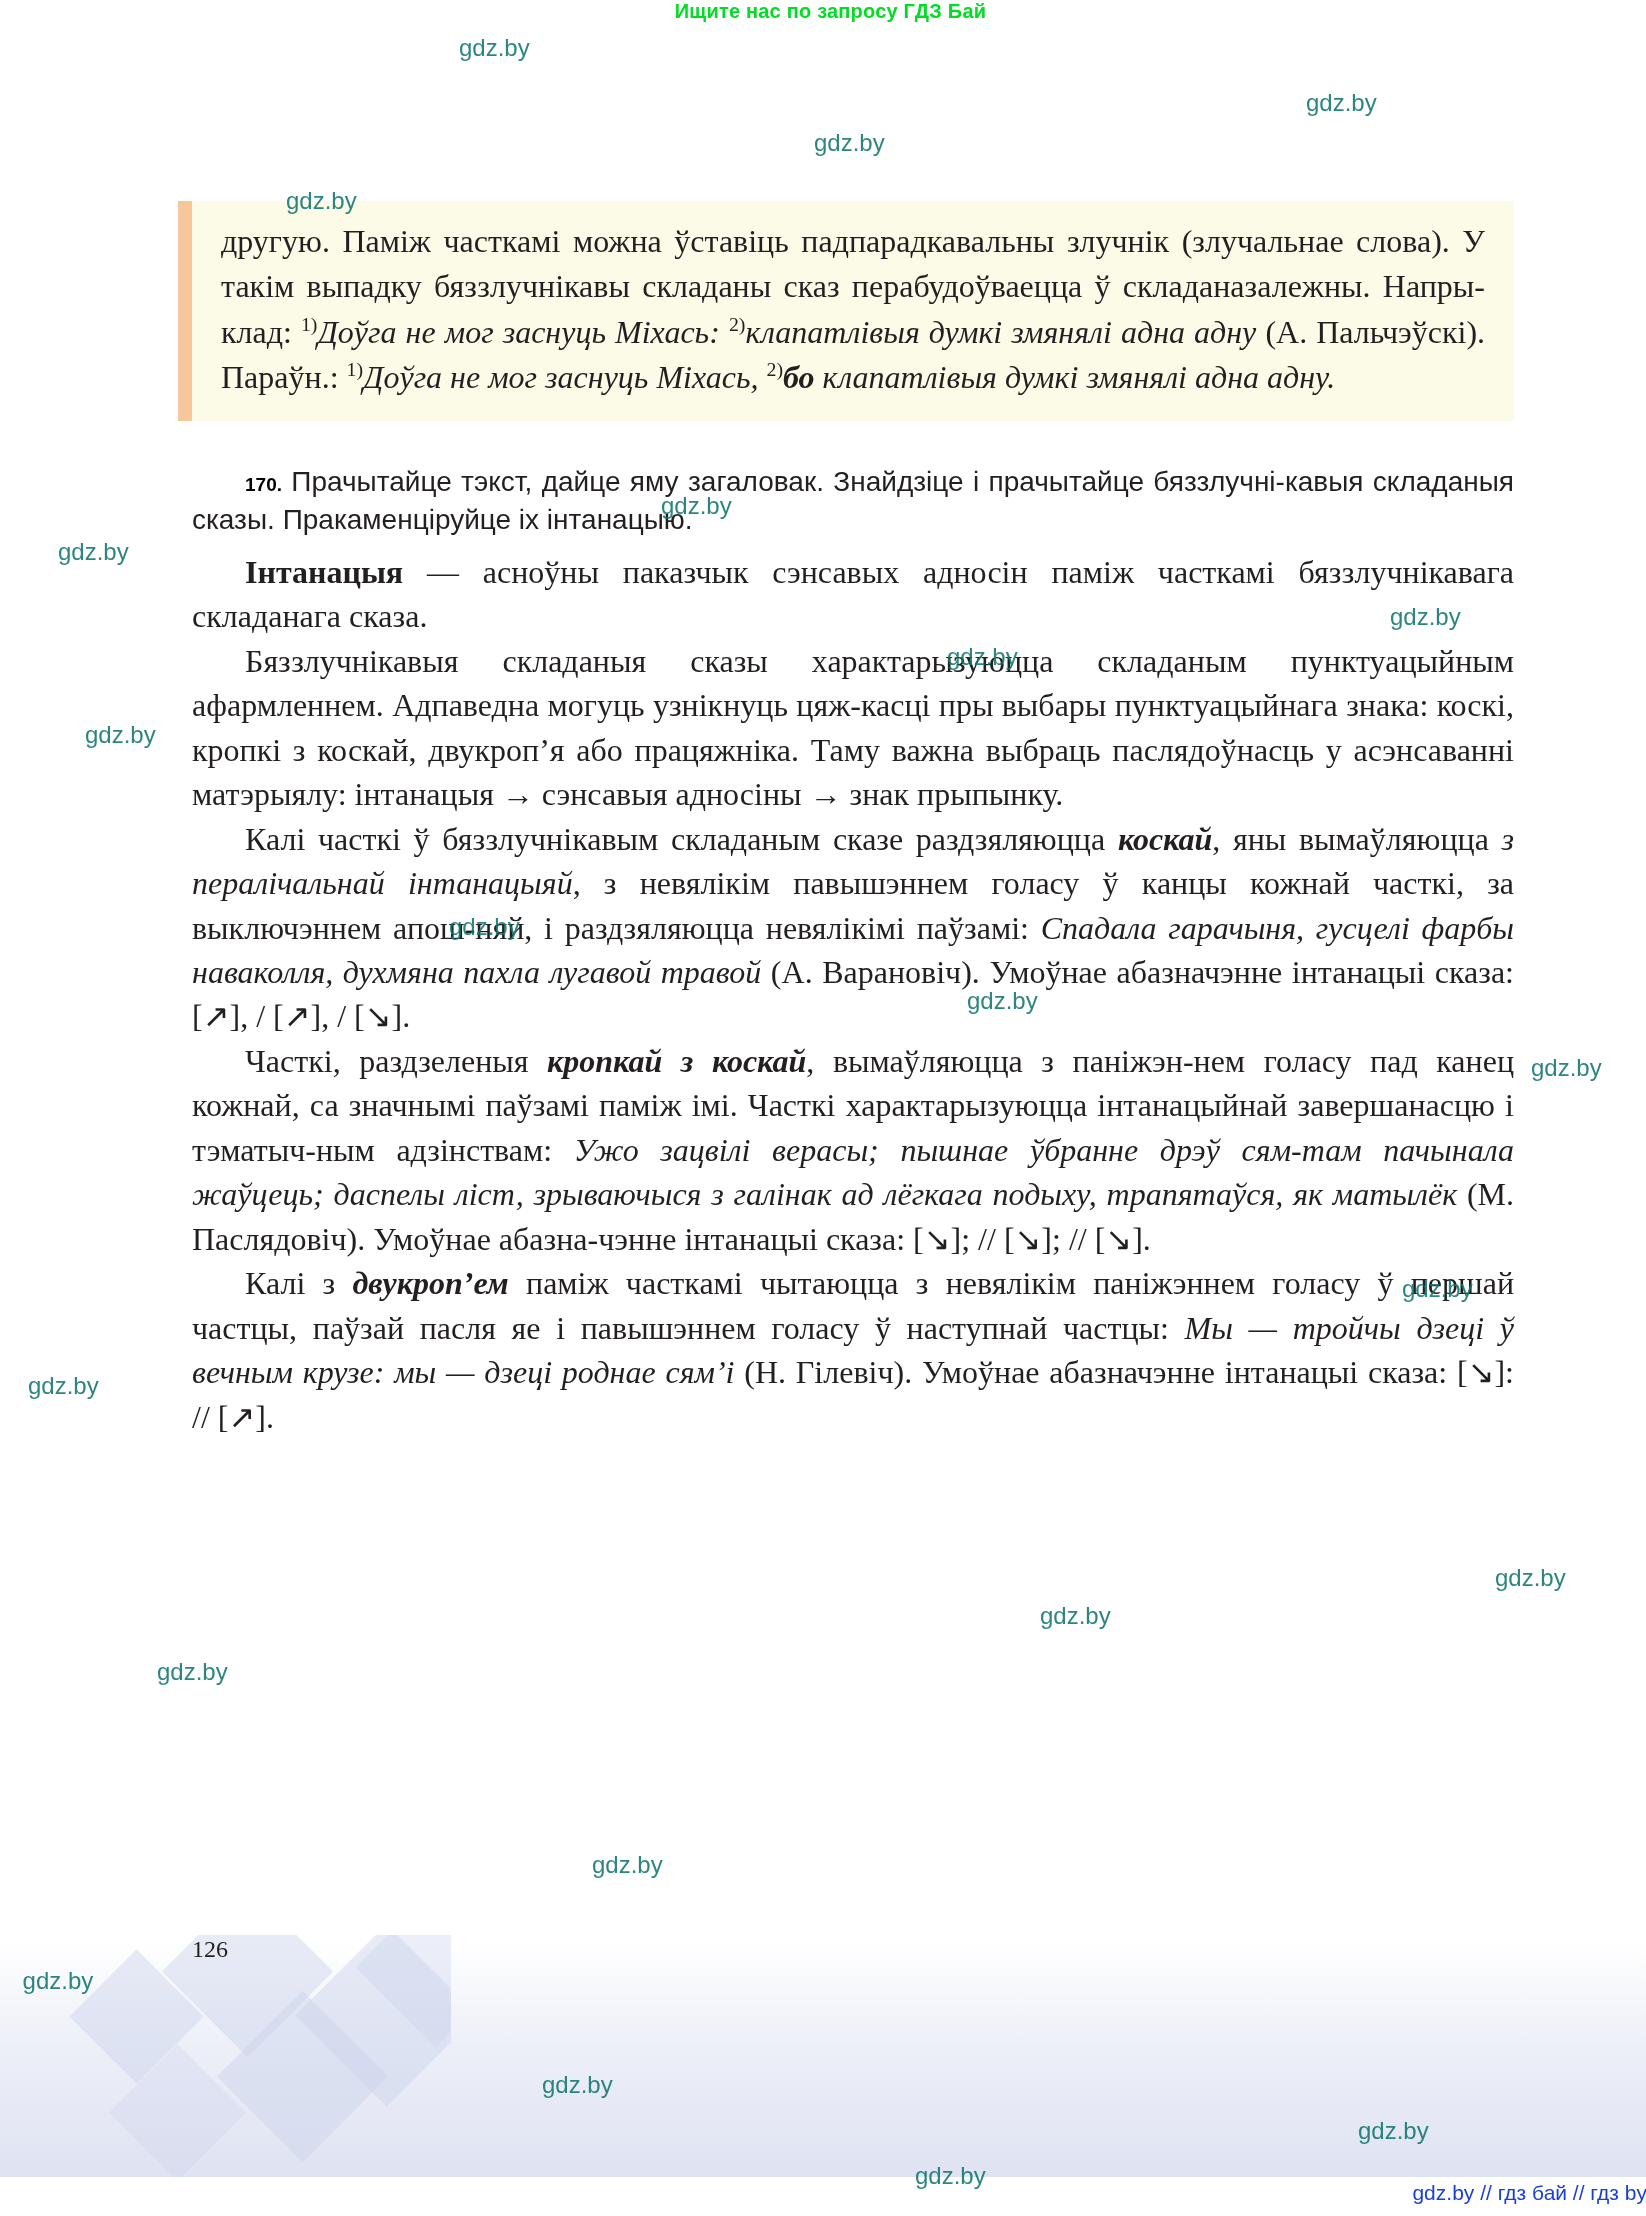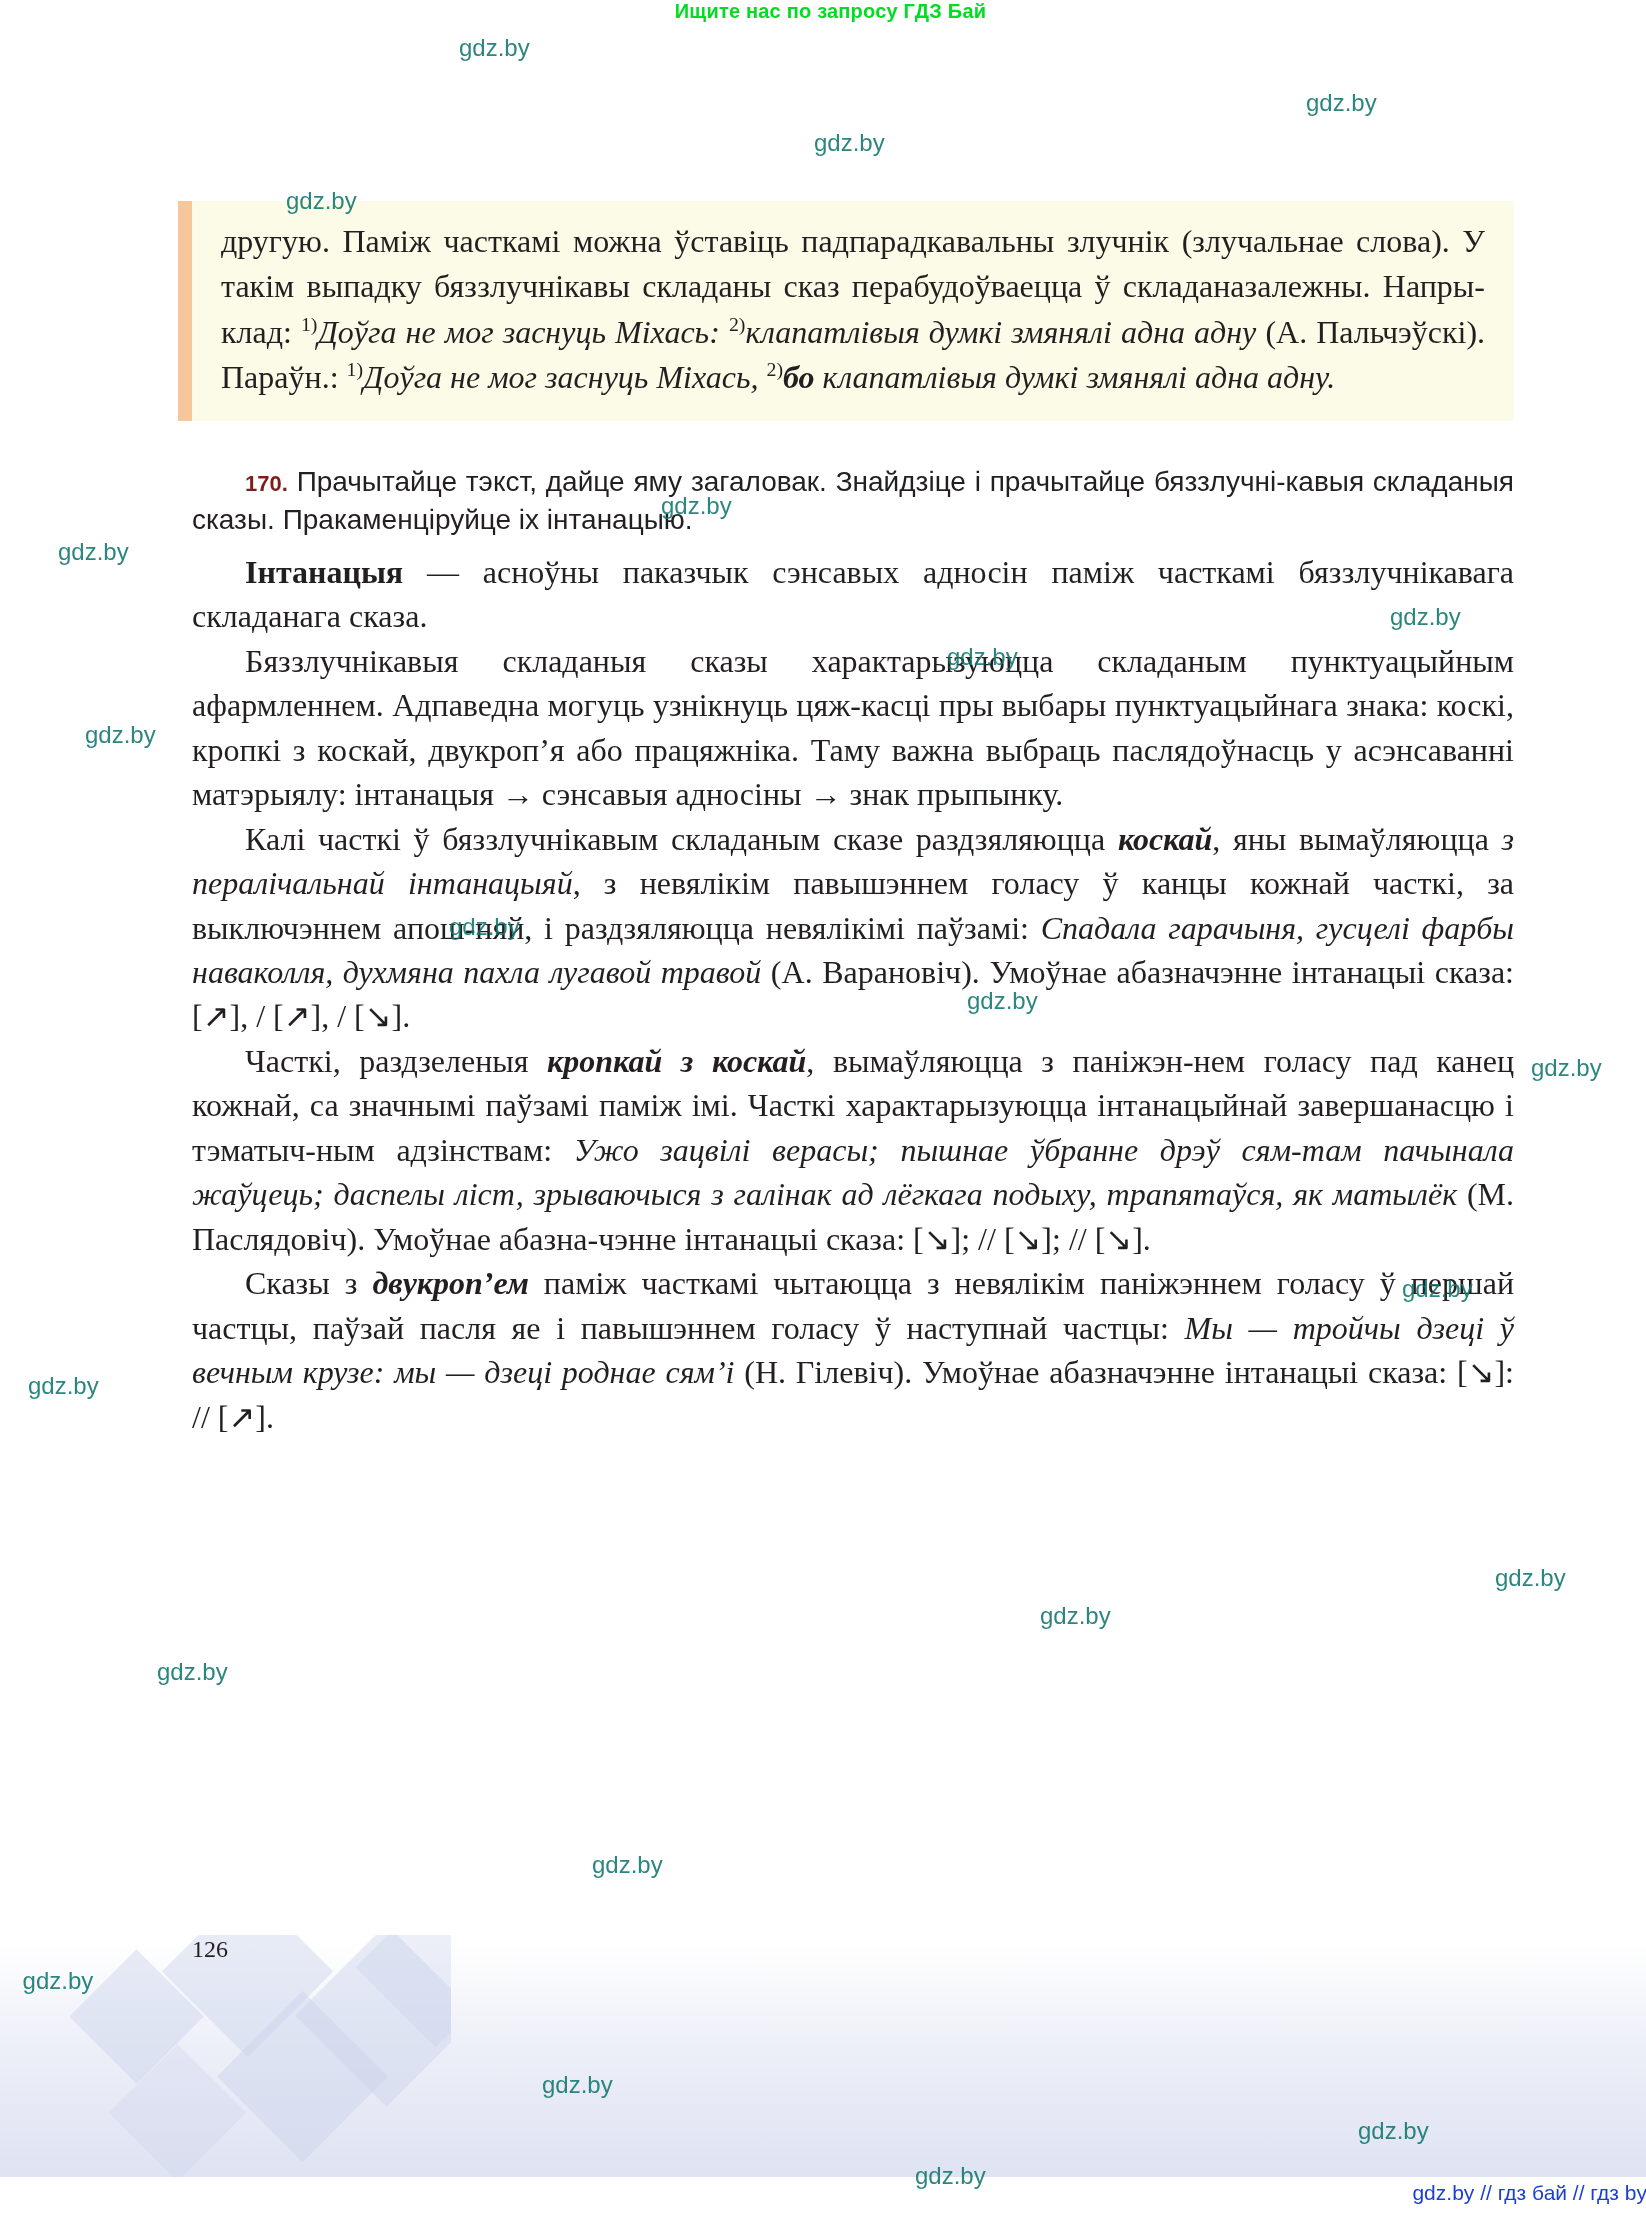--- a/index.html
+++ b/index.html
@@ -108,24 +108,24 @@
   p.body {
     margin: 0 0 0 0;
     font-size: 32px;
     line-height: 1.39;
     text-align: justify;
     text-justify: inter-word;
     text-indent: 53px;
   }
 
   .ex-num {
-    color: #7f1d1d;
+    color: #000000;
     font-family: "Liberation Sans", sans-serif;
     font-weight: bold;
-    font-size: 22px;
+    font-size: 19px;
   }
   p.task {
     margin: 0 0 11.3px 0;
     font-family: "Liberation Sans", sans-serif;
     font-size: 28px;
     line-height: 1.34;
     text-align: justify;
     text-justify: inter-word;
     text-indent: 53px;
   }
@@ -181,21 +181,21 @@
 
     <p class="body">
       <span>Калі часткі ў бяззлучнікавым складаным сказе раздзяляюцца </span><span class="bi">коскай</span><span>, яны вымаўляюцца </span><span class="i">з пералічальнай інтанацыяй</span><span>, з невялікім павышэннем голасу ў канцы кожнай часткі, за выключэннем апош-няй, і раздзяляюцца невялікімі паўзамі: </span><span class="i">Спадала гарачыня, гусцелі фарбы наваколля, духмяна пахла лугавой травой</span><span> (А. Варановіч). Умоўнае абазначэнне інтанацыі сказа: [↗], / [↗], / [↘].</span>
     </p>
 
     <p class="body">
       <span>Часткі, раздзеленыя </span><span class="bi">кропкай з коскай</span><span>, вымаўляюцца з паніжэн-нем голасу пад канец кожнай, са значнымі паўзамі паміж імі. Часткі характарызуюцца інтанацыйнай завершанасцю і тэматыч-ным адзінствам: </span><span class="i">Ужо зацвілі верасы; пышнае ўбранне дрэў сям-там пачынала жаўцець; даспелы ліст, зрываючыся з галінак ад лёгкага подыху, трапятаўся, як матылёк</span><span> (М. Паслядовіч). Умоўнае абазна-чэнне інтанацыі сказа: [↘]; // [↘]; // [↘].</span>
     </p>
 
     <p class="body">
-      <span>Сказы з </span><span class="bi">двукроп’ем</span><span> паміж часткамі чытаюцца з невялікім паніжэннем голасу ў першай частцы, паўзай пасля яе і павышэннем голасу ў наступнай частцы: </span><span class="i">Мы — тройчы дзеці ў вечным крузе: мы — дзеці роднае сям’і</span><span> (Н. Гілевіч). Умоўнае абазначэнне інтанацыі сказа: [↘]: // [↗].</span>
+      <span>Калі з </span><span class="bi">двукроп’ем</span><span> паміж часткамі чытаюцца з невялікім паніжэннем голасу ў першай частцы, паўзай пасля яе і павышэннем голасу ў наступнай частцы: </span><span class="i">Мы — тройчы дзеці ў вечным крузе: мы — дзеці роднае сям’і</span><span> (Н. Гілевіч). Умоўнае абазначэнне інтанацыі сказа: [↘]: // [↗].</span>
     </p>
 
 
   </div>
 
   <div class="page-number">126</div>
 </div>
 
 <div class="footer-links">gdz.by  //  гдз бай  //  гдз by</div>
 

